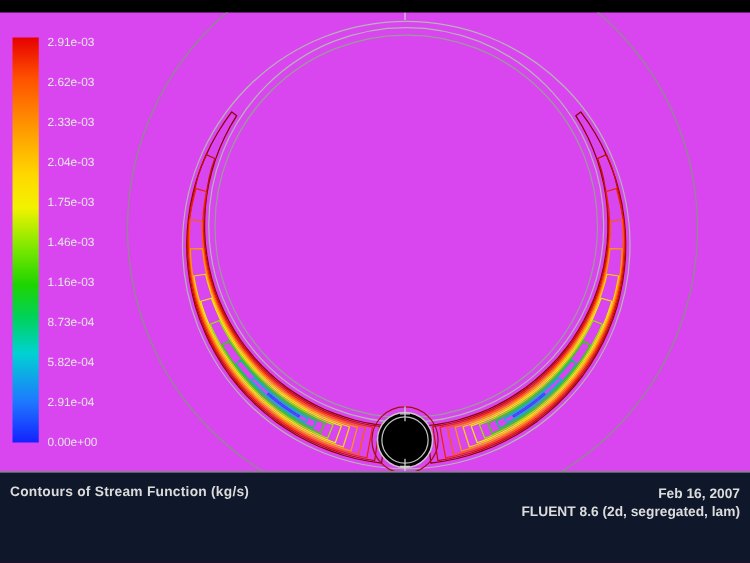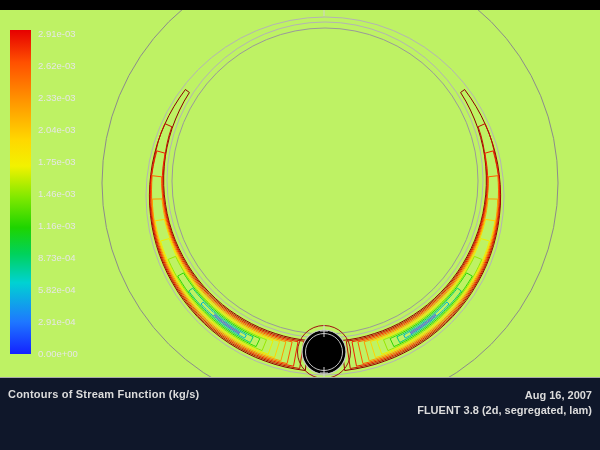--- a/index.html
+++ b/index.html
@@ -12,21 +12,21 @@
   #app-icon{position:absolute;left:2px;top:1px;width:7px;height:7px;
     background:linear-gradient(135deg,#e8d870,#a08830);border:1px solid #6a5a18;box-sizing:border-box;}
   #title-text{position:absolute;left:13px;top:0px;font-size:7.5px;line-height:10px;
     font-weight:bold;color:#fff;letter-spacing:.3px;white-space:nowrap;}
   #win-buttons{position:absolute;right:2px;top:1px;display:flex;gap:1px;}
   .win-btn{width:10px;height:8px;font-size:6.5px;line-height:7px;text-align:center;
     color:#fff;background:linear-gradient(to bottom,#6a96ec,#3458b8);
     border:1px solid #8cb0f0;box-sizing:border-box;cursor:default;}
   .win-btn.close{background:linear-gradient(to bottom,#f06048,#c02818);border-color:#f0a088;}
   
-  #graphics{position:absolute;left:0;top:10px;width:600px;height:367px;background:#bef264;}
+  #graphics{position:absolute;left:0;top:10px;width:600px;height:367px;background:#d946ef;}
   #plot-svg{position:absolute;left:0;top:0;overflow:hidden;}
   
   #caption{position:absolute;left:0;top:377px;width:600px;height:82px;
     border-top:1px solid #a8a8a8;background:#0f172a;box-sizing:border-box;color:#dcdcdc;}
   #caption-title{position:absolute;left:8px;top:10px;font-size:11px;font-weight:bold;letter-spacing:.2px;}
   #caption-right{position:absolute;right:8px;top:10px;text-align:right;font-size:11px;font-weight:bold;line-height:15px;}
 </style>
 </head>
 <body>
 
@@ -97,18 +97,18 @@
         <text x="38" y="258" fill="#e6e6e6" font-size="9.5" font-family="&quot;Liberation Sans&quot;,sans-serif" dominant-baseline="middle">8.73e-04</text>
         <text x="38" y="290" fill="#e6e6e6" font-size="9.5" font-family="&quot;Liberation Sans&quot;,sans-serif" dominant-baseline="middle">5.82e-04</text>
         <text x="38" y="322" fill="#e6e6e6" font-size="9.5" font-family="&quot;Liberation Sans&quot;,sans-serif" dominant-baseline="middle">2.91e-04</text>
         <text x="38" y="354" fill="#e6e6e6" font-size="9.5" font-family="&quot;Liberation Sans&quot;,sans-serif" dominant-baseline="middle">0.00e+00</text>
       </svg>
   </div>
 
   <div id="caption">
     <div id="caption-title">Contours of Stream Function (kg/s)</div>
     <div id="caption-right">
-      <div>Aug 16, 2007</div>
-      <div>FLUENT 3.8 (2d, segregated, lam)</div>
+      <div>Feb 16, 2007</div>
+      <div>FLUENT 8.6 (2d, segregated, lam)</div>
     </div>
   </div>
 
 </div>
 
 </body></html>

